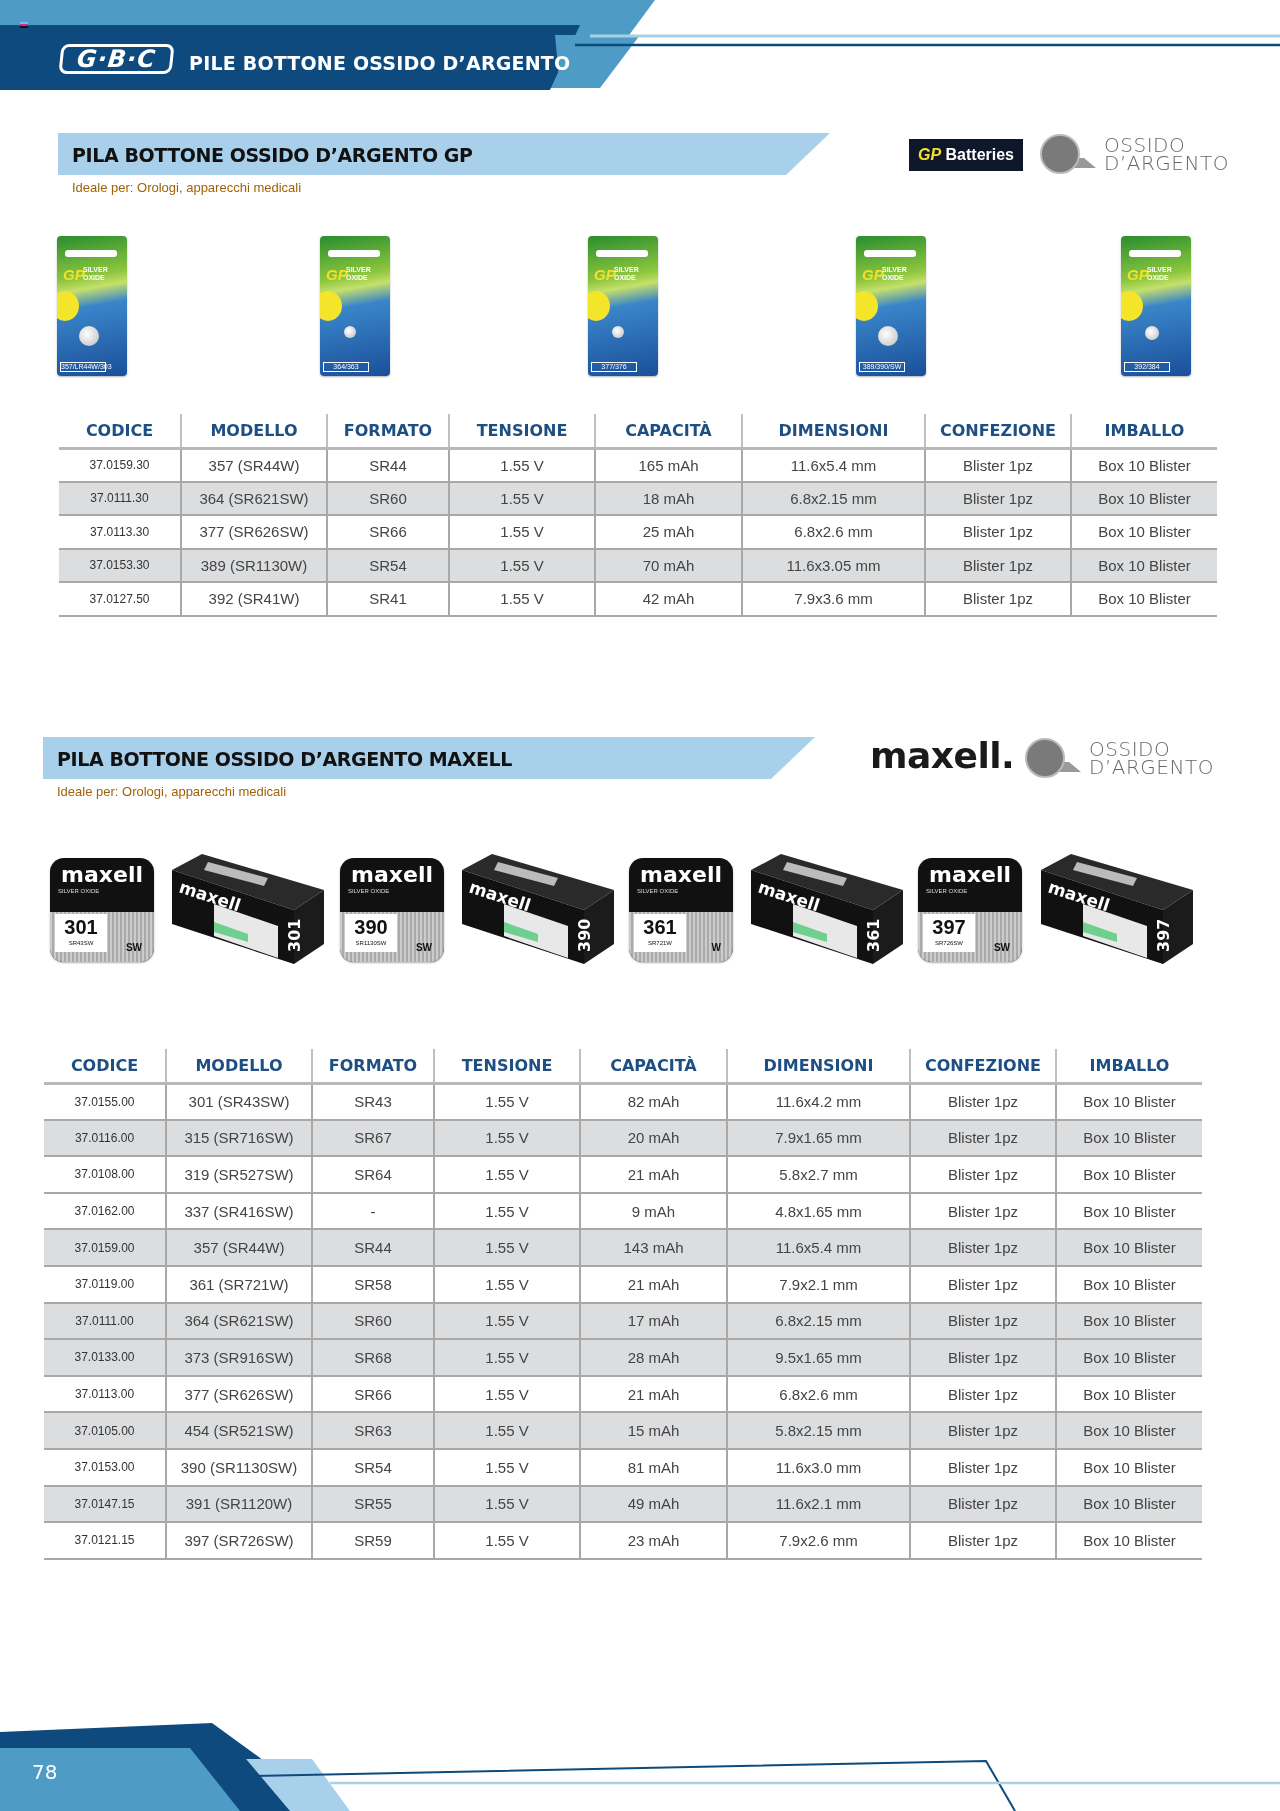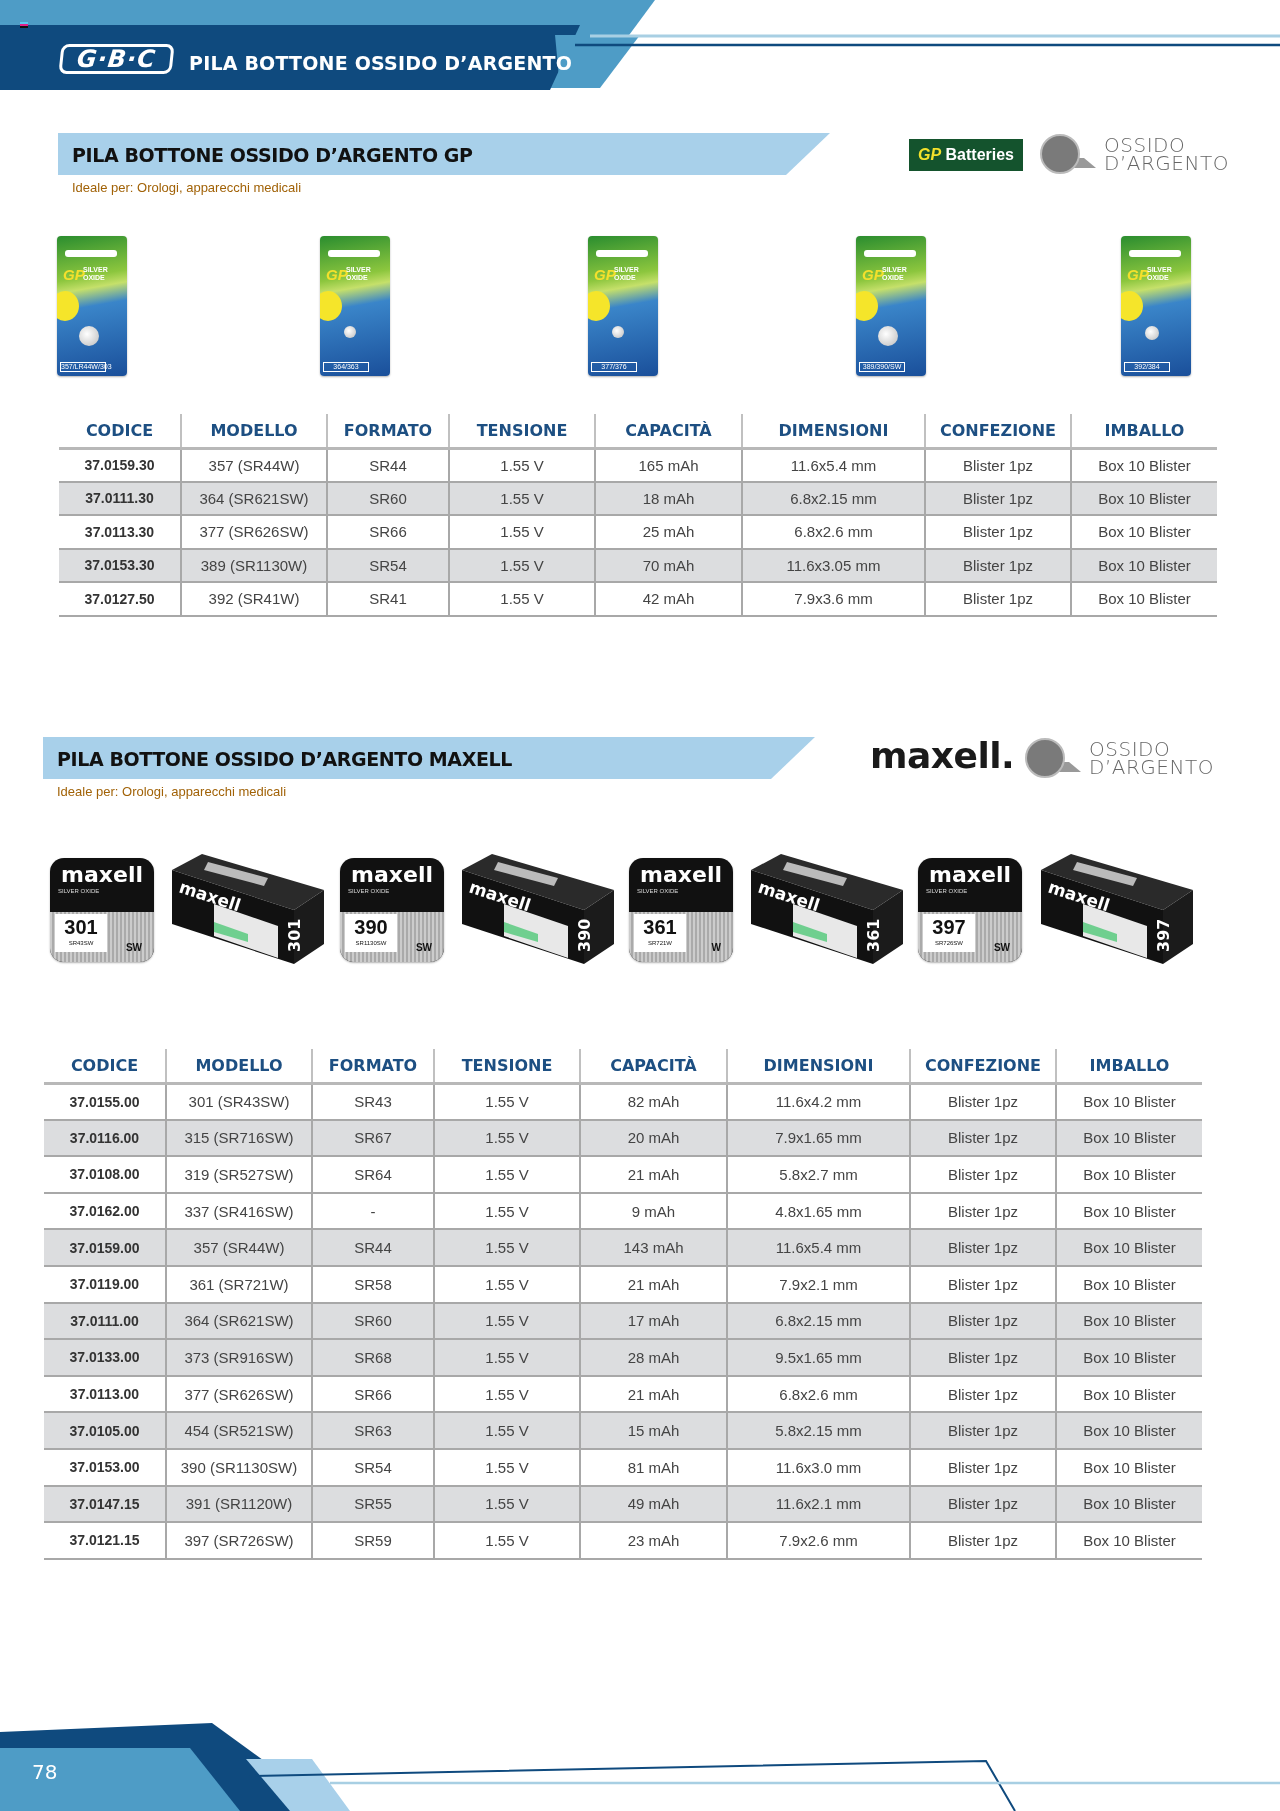--- a/index.html
+++ b/index.html
@@ -11,21 +11,21 @@
   .hdr-title { position: absolute; left: 189px; top: 52px; color: #fff; font-family: "DejaVu Sans", sans-serif; font-weight: bold; font-size: 19px; letter-spacing: 0.2px; }
   .cmyk { position: absolute; left: 20px; top: 22px; width: 8px; height: 6px; background: linear-gradient(#5bc8f0 0 33%, #e0208a 33% 66%, #111 66%); }
 
   
   .section { position: absolute; left: 0; width: 1280px; }
   .band { position: absolute; height: 42px; }
   .band svg { position: absolute; left: 0; top: 0; }
   .band-title { position: absolute; left: 14px; top: 11px; font-family: "DejaVu Sans", sans-serif; font-weight: bold; font-size: 19px; color: #111; letter-spacing: -0.4px; white-space: nowrap; }
   .subtitle { position: absolute; font-size: 13px; color: #a16207; }
 
-  .brand-gp { position: absolute; width: 114px; height: 32px; background: #14532d; color: #fff; font-weight: bold; font-size: 16px; line-height: 32px; text-align: center; }
+  .brand-gp { position: absolute; width: 114px; height: 32px; background: #0f172a; color: #fff; font-weight: bold; font-size: 16px; line-height: 32px; text-align: center; }
   .brand-gp .gp { color: #f3e12b; font-style: italic; font-weight: 900; }
   .brand-maxell { position: absolute; font-family: "DejaVu Sans", sans-serif; font-weight: bold; font-size: 36px; color: #1a1a1a; letter-spacing: -0.5px; }
   .oxide-icon { position: absolute; width: 58px; height: 40px; }
   .oxide-text { position: absolute; font-size: 20px; line-height: 18px; color: #666; letter-spacing: 0.5px; font-family: "DejaVu Sans", sans-serif; font-weight: 300; }
 
   
   .gp-pack { position: absolute; width: 70px; height: 140px; border-radius: 4px; background: linear-gradient(170deg, #2a8d2f 0%, #8cc63e 30%, #c5e06a 38%, #3a85c9 50%, #1a4f9a 100%); box-shadow: 0 1px 2px rgba(0,0,0,.3); overflow: hidden; }
   .gp-pack .gp-logo { position: absolute; left: 6px; top: 30px; font-weight: 900; font-size: 15px; color: #f4e02c; font-style: italic; }
   .gp-pack .gp-label { position: absolute; left: 26px; top: 30px; font-size: 7px; color: #fff; font-weight: bold; line-height: 8px; }
   .gp-pack .eco { position: absolute; left: -6px; top: 55px; width: 28px; height: 30px; border-radius: 50%; background: #f5e52a; }
@@ -40,21 +40,21 @@
   .mx-card .mx-num { position: absolute; left: 5px; top: 56px; width: 52px; height: 38px; background: #fff; color: #111; font-weight: bold; font-size: 20px; text-align: center; line-height: 26px; }
   .mx-card .mx-num small { display: block; font-size: 6px; line-height: 6px; font-weight: normal; }
   .mx-card .mx-sw { position: absolute; right: 12px; top: 84px; color: #111; font-size: 10px; font-weight: bold; }
   .mx-box { position: absolute; width: 156px; height: 112px; }
 
   
   table { position: absolute; border-collapse: collapse; table-layout: fixed; font-size: 15px; }
   th { color: #1d4f82; font-family: "DejaVu Sans", sans-serif; font-weight: bold; font-size: 16px; height: 34px; vertical-align: middle; text-align: center; border-left: 2px solid #c0c0c0; border-bottom: 3px solid #b8b8b8; }
   th:first-child { border-left: none; }
   td { text-align: center; color: #444; border-left: 2px solid #a8a8a8; border-bottom: 2px solid #a8a8a8; vertical-align: middle; white-space: nowrap; }
-  td:first-child { border-left: none; font-weight: bold; color: #333; font-size: 14px; }
+  td:first-child { border-left: none; font-weight: normal; color: #333; font-size: 12px; }
   tr.alt td { background: #dcdddf; }
   .t1 td { height: 33.5px; }
   .t2 td { height: 36.6px; }
 
   
   .ftr-svg { position: absolute; left: 0; top: 1700px; width: 1280px; height: 111px; }
   .page-num { position: absolute; left: 32px; top: 1760px; color: #fff; font-size: 20px; font-family: "DejaVu Sans", sans-serif; }
   .site { position: absolute; left: 105px; top: 1810px; color: #4d7c0f; font-size: 16px; font-family: "DejaVu Sans", sans-serif; }
 </style>
 </head>
@@ -62,21 +62,21 @@
 
 <svg class="hdr-svg" viewBox="0 0 1280 100">
   <polygon points="0,0 655,0 590,88 0,88" fill="#4e9cc6"></polygon>
   <polygon points="0,25 580,25 550,90 0,90" fill="#0f4a7e"></polygon>
   <polygon points="555,35 640,35 600,88 560,88" fill="#4e9cc6"></polygon>
   <line x1="590" y1="36" x2="1280" y2="36" stroke="#a8cfe3" stroke-width="3"></line>
   <line x1="575" y1="45" x2="1280" y2="45" stroke="#0f4a7e" stroke-width="2.5"></line>
 </svg>
 <div class="cmyk"></div>
 <div class="hdr-logo">G·B·C</div>
-<div class="hdr-title">PILA BOTTONE OSSIDO D’ARGENTO</div>
+<div class="hdr-title">PILE BOTTONE OSSIDO D’ARGENTO</div>
 
 <div class="section" style="top:0;">
   <div class="band" style="left:58px; top:133px; width:772px;padding-left:35px;">
     <svg width="772" height="42">
         <polygon points="0,0 772,0 728,42 0,42" fill="#a8d0ea"></polygon>
       </svg>
     <div class="band-title">PILA BOTTONE OSSIDO D’ARGENTO GP</div>
   </div>
   <div class="subtitle" style="left:72px; top:180px;">Ideale per: Orologi, apparecchi medicali</div>
 

